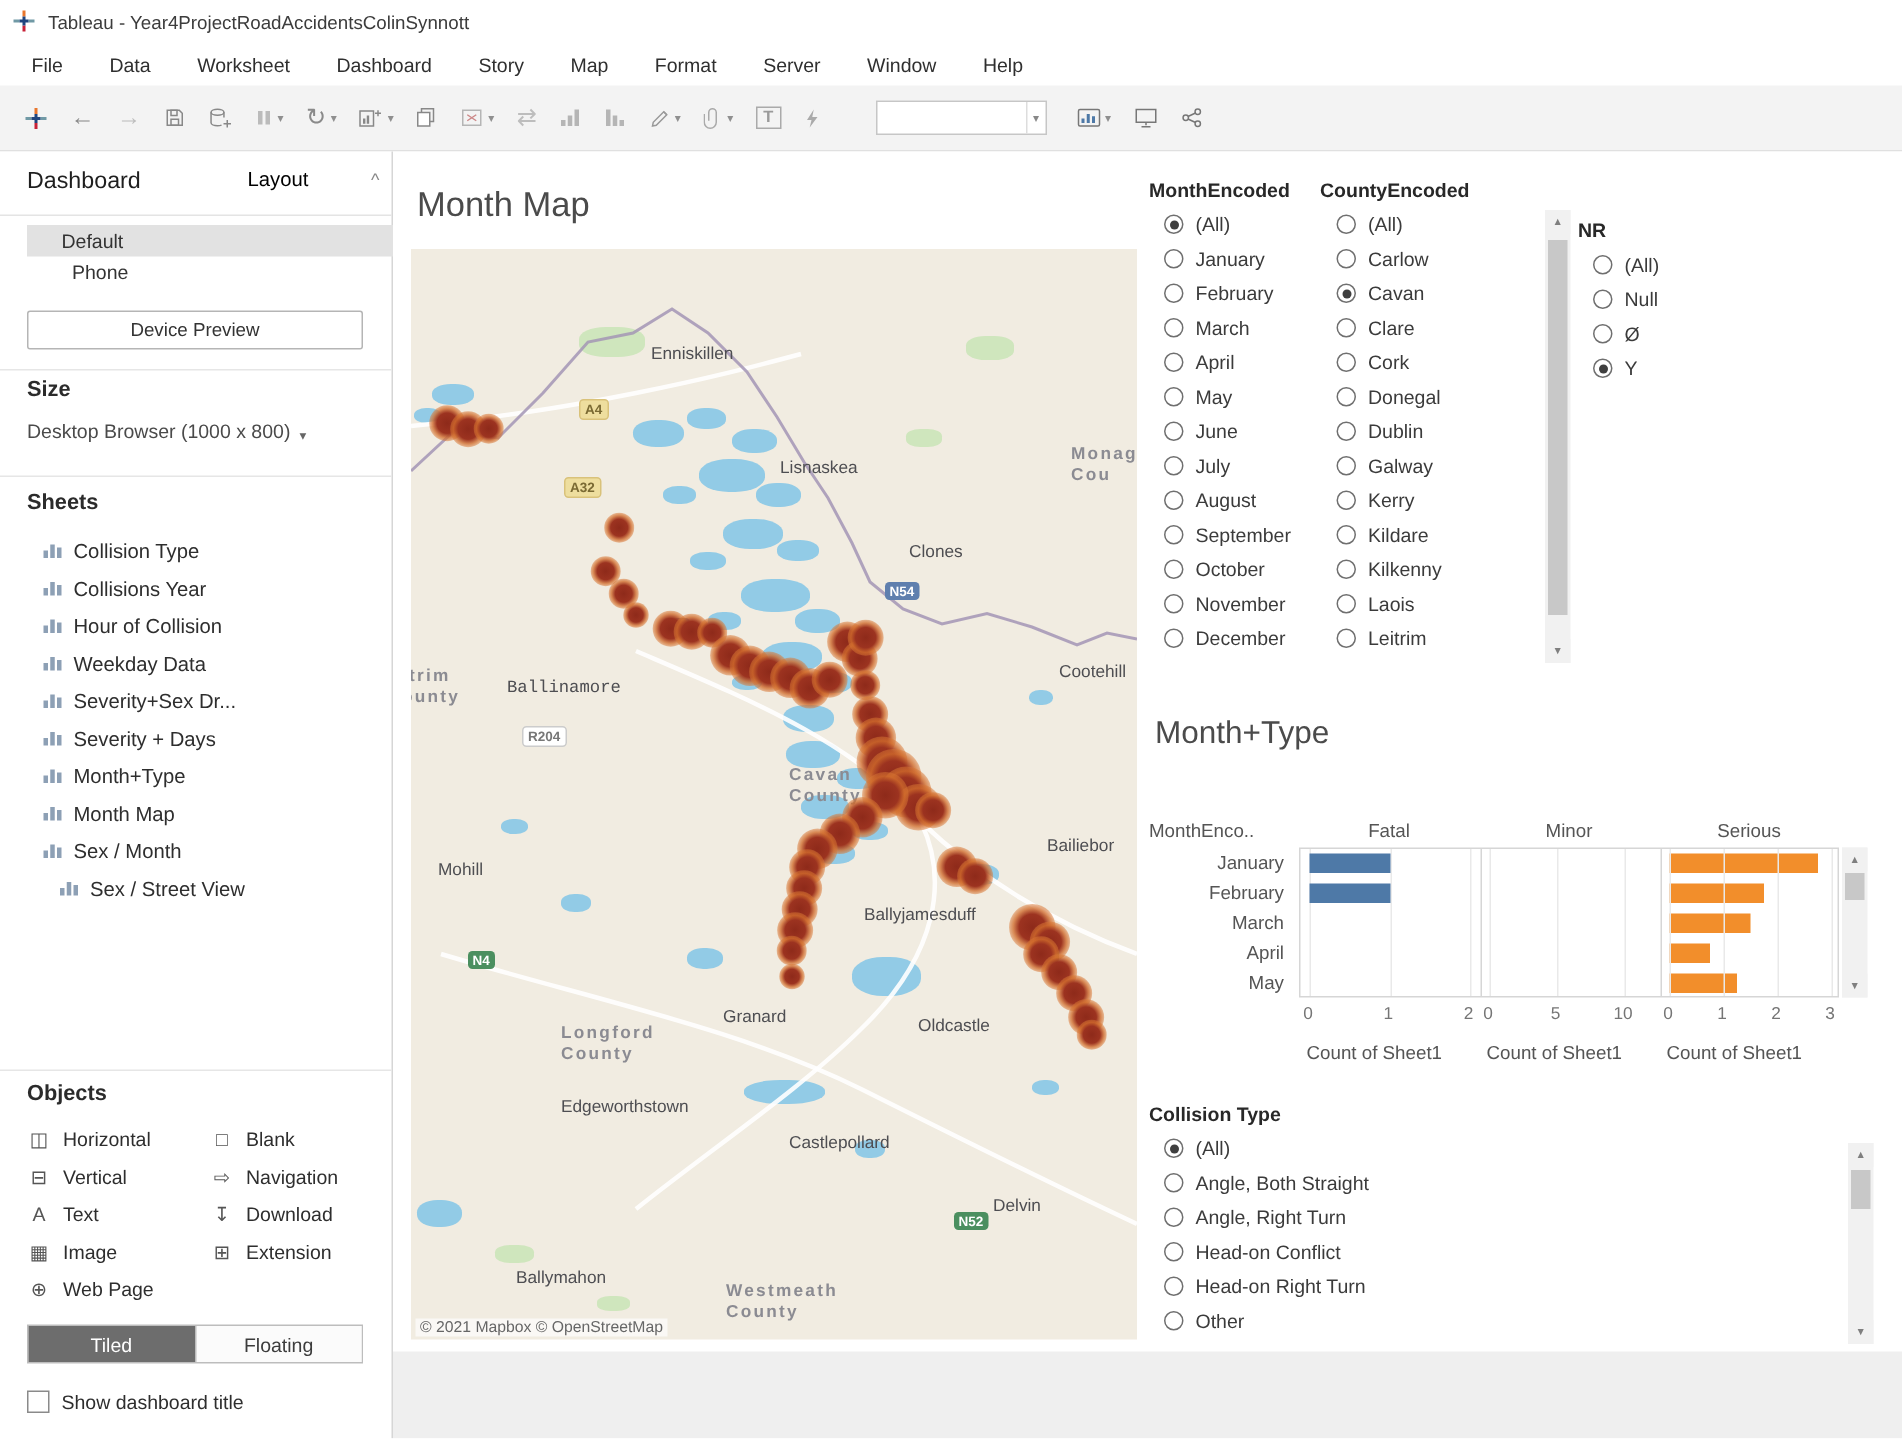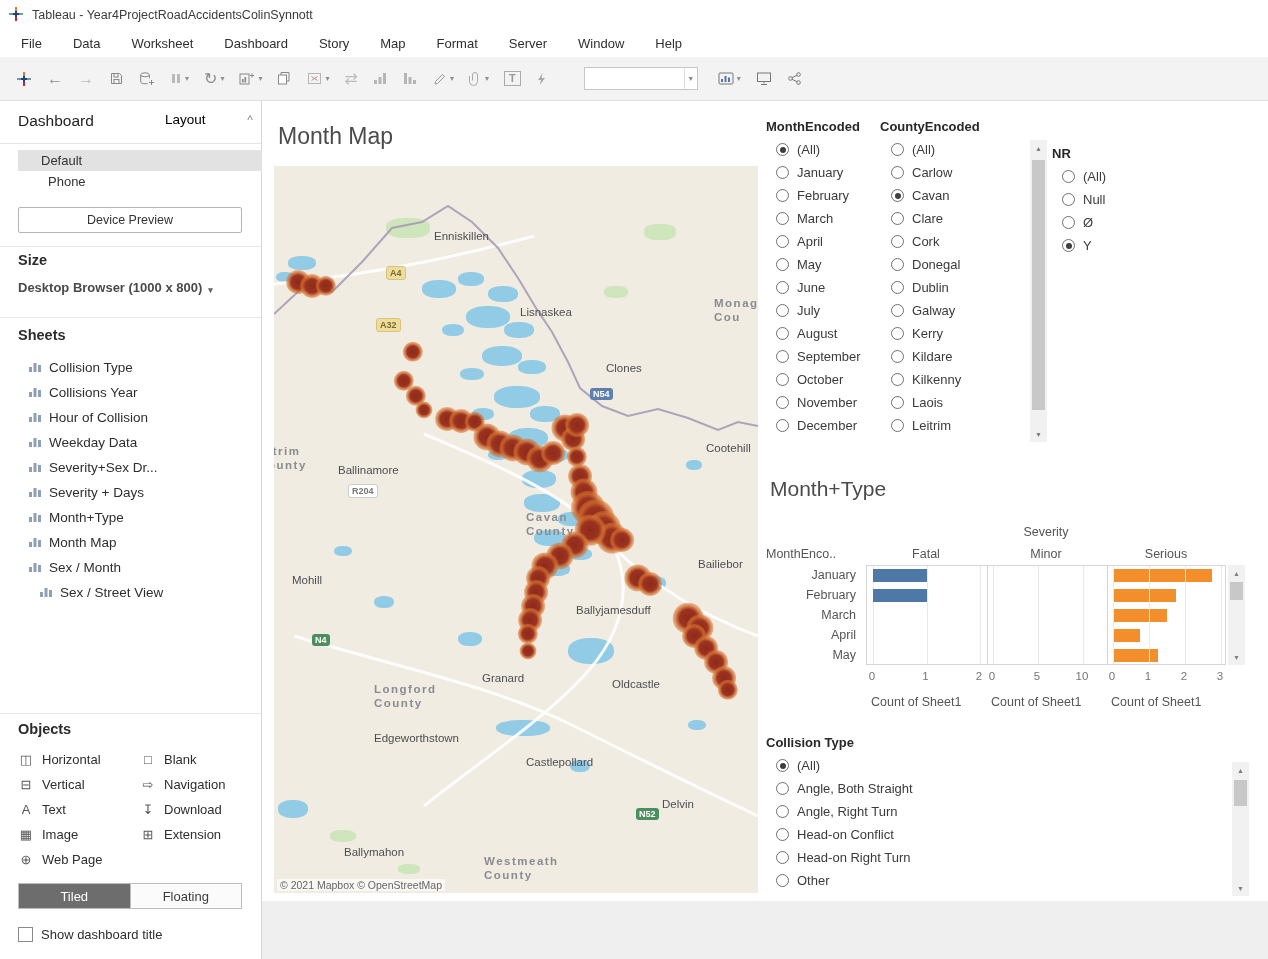--- a/index.html
+++ b/index.html
@@ -29,21 +29,21 @@
   .tab.inactive{left:165px;font-size:13.5px;color:#000000;}
   .pin{position:absolute;right:8px;top:12px;font-size:12px;color:#888;}
   .devrow{position:absolute;left:18px;width:224px;height:21px;display:flex;align-items:center;
           font-size:13px;color:#333;}
   .devrow.sel{background:#e2e2e2;}
   .devprev{position:absolute;left:18px;top:106px;width:224px;height:26px;background:#fff;
            border:1px solid #b5b5b5;border-radius:2px;font-size:12.5px;color:#333;
            font-family:"Liberation Sans",sans-serif;}
   .divider{position:absolute;left:0;width:100%;border-top:1px solid #e6e6e6;}
   .shead{position:absolute;left:18px;font-size:14.5px;font-weight:bold;color:#2b2b2b;}
-  .sizesel{position:absolute;left:18px;top:179px;font-size:13px;color:#4a4a4a;display:flex;align-items:flex-end;gap:6px;cursor:default;font-weight:bold;}
+  .sizesel{position:absolute;left:18px;top:179px;font-size:13px;color:#4a4a4a;display:flex;align-items:flex-end;gap:6px;cursor:default;}
   .sizesel .car{font-size:9px;color:#666;}
   .sheetrow{position:absolute;left:0;width:100%;height:25px;display:flex;align-items:center;
             padding-left:28px;box-sizing:border-box;font-size:13.5px;color:#2e2e2e;gap:7px;cursor:default;}
   .objitem{position:absolute;height:25px;display:flex;align-items:center;gap:8px;font-size:13px;color:#2e2e2e;cursor:default;}
   .objitem .oic{width:16px;text-align:center;color:#555;font-size:13px;}
   .seg{position:absolute;left:18px;top:782px;width:224px;height:26px;display:flex;border:1px solid #bdbdbd;box-sizing:border-box;}
   .segbtn{flex:1;display:flex;align-items:center;justify-content:center;font-size:13px;cursor:default;}
   .segbtn.active{background:#6d6d6d;color:#fff;}
   .segbtn.inactive{background:#fbfbfb;color:#3c3c3c;border-left:1px solid #bdbdbd;}
   .showtitle{position:absolute;left:18px;top:826px;display:flex;align-items:center;gap:8px;font-size:13px;color:#2e2e2e;}
@@ -482,21 +482,21 @@
           <div class="county" style="left: 252px; top: 344px;">Cavan
 County</div>
           <div class="county" style="left: 100px; top: 516px;">Longford
 County</div>
           <div class="county" style="left: 210px; top: 688px;">Westmeath
 County</div>
           <div class="town" style="left: 160px; top: 64px;">Enniskillen</div>
           <div class="town" style="left: 246px; top: 140px;">Lisnaskea</div>
           <div class="town" style="left: 332px; top: 196px;">Clones</div>
           <div class="town" style="left: 432px; top: 276px;">Cootehill</div>
-          <div class="town" style="left: 64px; top: 298px;">Ballinamore</div>
+          <div class="town" style="left: 64px; top: 286px; font-family: Liberation Mono, monospace;">Ballinamore</div>
           <div class="town" style="left: 18px; top: 408px;">Mohill</div>
           <div class="town" style="left: 424px; top: 392px;">Bailiebor</div>
           <div class="town" style="left: 302px; top: 438px;">Ballyjamesduff</div>
           <div class="town" style="left: 208px; top: 506px;">Granard</div>
           <div class="town" style="left: 338px; top: 512px;">Oldcastle</div>
           <div class="town" style="left: 100px; top: 566px;">Edgeworthstown</div>
           <div class="town" style="left: 252px; top: 590px;">Castlepollard</div>
           <div class="town" style="left: 388px; top: 632px;">Delvin</div>
           <div class="town" style="left: 70px; top: 680px;">Ballymahon</div>
           <div class="dot" style="width: 23.8px; height: 23.8px; left: 24px; top: 116px;"></div>
@@ -677,21 +677,20 @@
               <span class="lbl">Ø</span>
             </div>
             <div class="frow" style="padding-left: 10px;">
               <span class="radio sel"></span>
               <span class="lbl">Y</span>
             </div>
           </div>
       </div>
 
       <div class="mt-title">Month+Type</div>
-      <div class="sev-head">Severity</div>
       <div class="row-head">MonthEnco..</div>
       <div id="colheads">
           <div class="colhead" style="left: 0px;">Fatal</div>
           <div class="colhead" style="left: 120px;">Minor</div>
           <div class="colhead" style="left: 240px;">Serious</div>
         </div>
       <div id="rowlabels">
           <div class="rowlbl">January</div>
           <div class="rowlbl">February</div>
           <div class="rowlbl">March</div>

